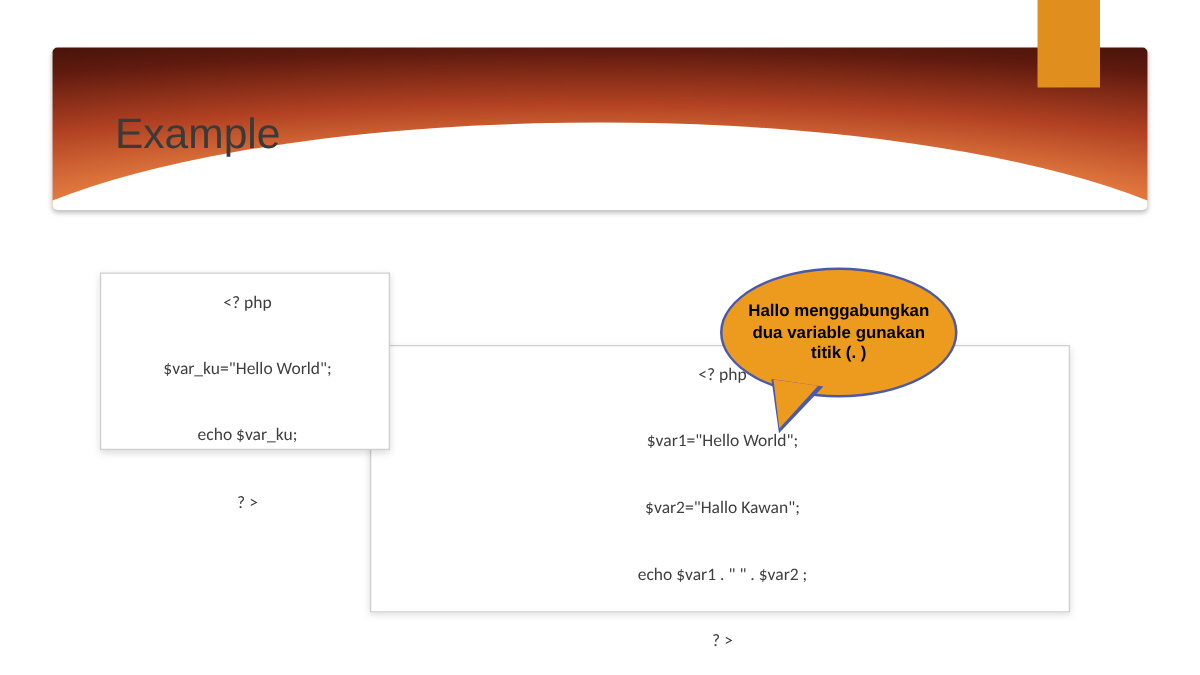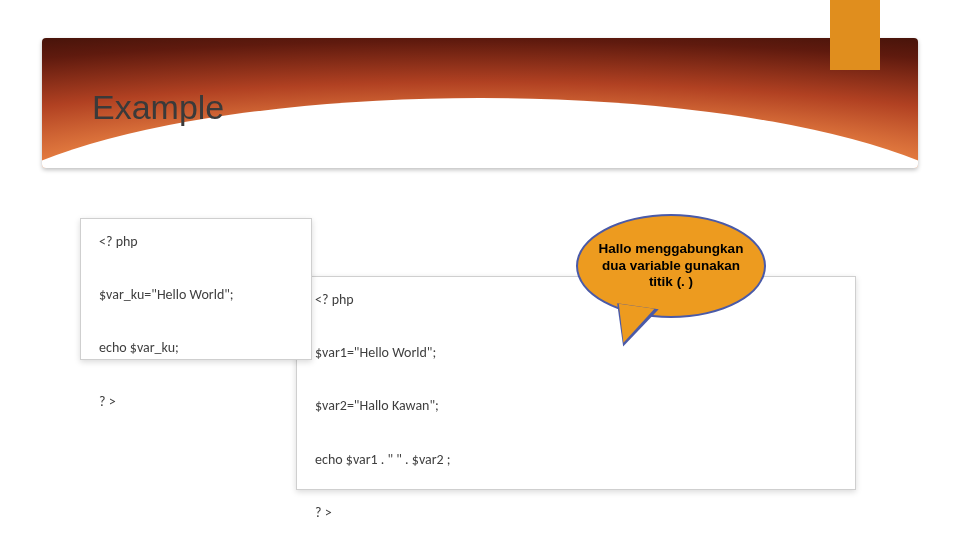--- a/index.html
+++ b/index.html
@@ -1,15 +1,15 @@
 <!DOCTYPE html>
 <html><head>
 <meta charset="utf-8">
 <style>
-  * { box-sizing: border-box; margin: 0; padding: 0; }
+  * { box-sizing: border-box; margin: 0; padding: 0; text-align: center; }
   body {
     width: 960px;
     height: 540px;
     background: #ffffff;
     font-family: "Segoe UI", Arial, sans-serif;
     position: relative;
     overflow: hidden;
   }
 
   

